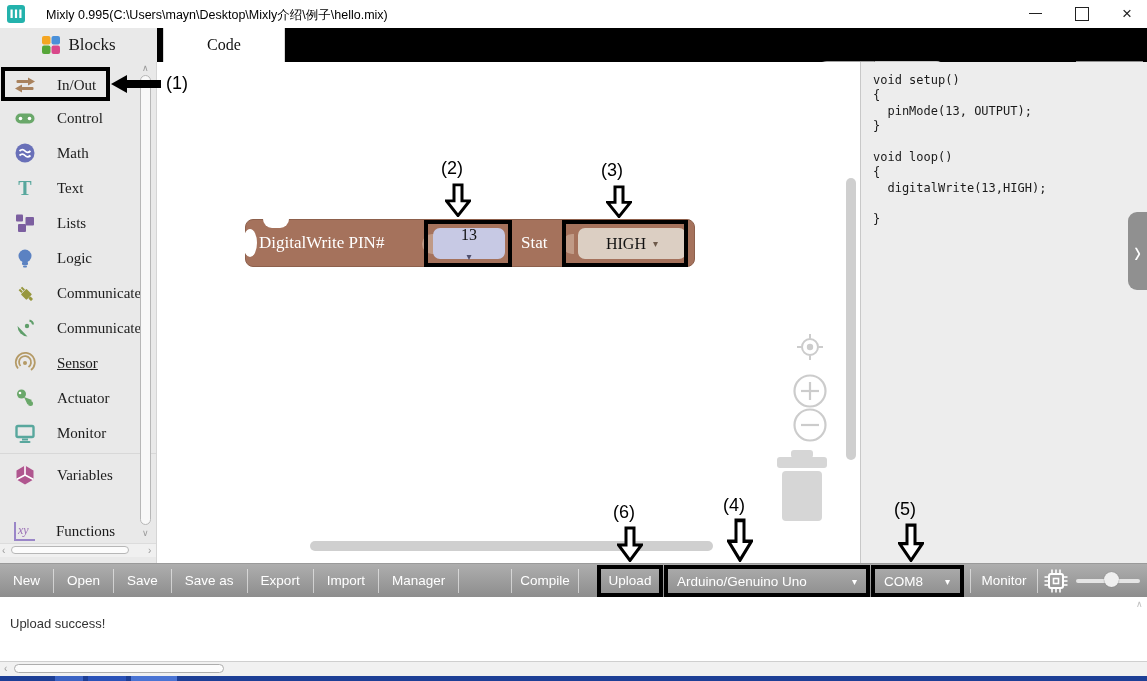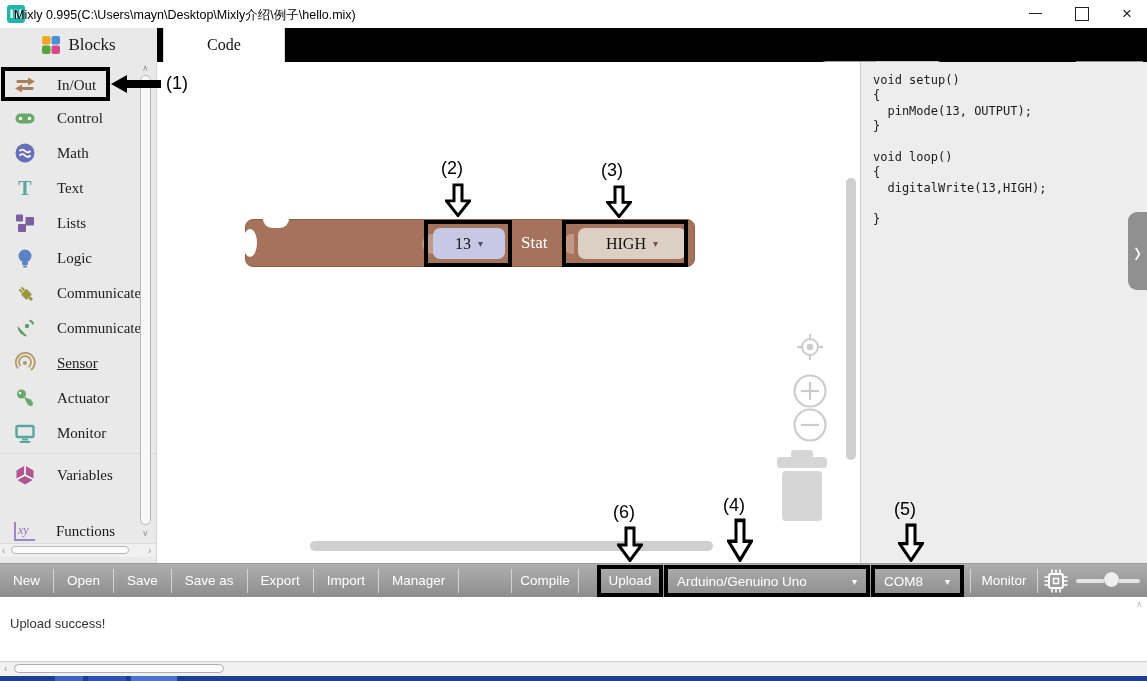--- a/index.html
+++ b/index.html
@@ -3,21 +3,21 @@
 <meta charset="utf-8">
 <style>
   html,body{margin:0;padding:0;background:#555;}
   #app{position:relative;width:1147px;height:681px;background:#fff;overflow:hidden;
        font-family:"Liberation Sans",sans-serif;margin:0 auto;}
 
   
   .titlebar{position:absolute;left:0;top:0;width:1147px;height:28px;background:#fff;
             border-bottom:1px solid #d8d8d8;}
   .app-icon{position:absolute;left:7px;top:5px;width:18px;height:18px;}
-  .win-title{position:absolute;left:14px;top:7px;font-size:12.5px;color:#000;white-space:nowrap;}
+  .win-title{position:absolute;left:46px;top:7px;font-size:12.5px;color:#000;white-space:nowrap;}
   .win-btn{position:absolute;top:0;width:40px;height:27px;display:flex;align-items:center;justify-content:center;}
   .btn-min i{display:block;width:13px;height:0;border-top:1.6px solid #222;}
   .btn-max i{display:block;width:12px;height:12px;border:1.5px solid #222;}
   .btn-close{font-size:17px;color:#222;font-weight:400;}
 
   
   .header{position:absolute;left:0;top:28px;width:1147px;height:34px;background:#000000;
           border-bottom:1px solid #e2e2e2;}
   .blocks-cell{position:absolute;left:0;top:0;width:157px;height:34px;background:#e9e9e9;
                display:flex;align-items:center;justify-content:center;gap:7px;
@@ -66,21 +66,21 @@
   .blockly-block .notch-left{position:absolute;left:-3px;top:9px;width:14px;height:28px;background:#fff;
                  border-radius:50%;}
   .blockly-block .notch-top{position:absolute;left:17px;top:-1px;width:26px;height:9px;background:#fff;
                  border-radius:0 0 12px 12px;}
   .blk-label{position:absolute;top:0;height:46px;line-height:46px;color:#fff;
              font-family:"Liberation Serif",serif;font-size:17px;white-space:nowrap;}
   .socket{position:absolute;top:14px;width:12px;height:20px;background:#c09a86;border-radius:10px 0 0 10px;}
   .dd{position:absolute;top:8px;height:31px;border-radius:7px;display:flex;align-items:center;
       justify-content:center;gap:7px;font-family:"Liberation Serif",serif;font-size:16px;color:#111;}
   .dd .arr{font-size:10px;}
-  .dd-pin{left:187px;width:72px;background:#c7c9e4;}
+  .dd-pin{left:187px;width:72px;background:#c7c9e4;flex-direction:column;}
   .dd-pin .arr{color:#50506e;}
   .dd-stat{left:316px;width:108px;background:#dccfc3;margin-left:16px;}
   .dd-stat .arr{color:#6e5a4a;}
   .zoomctl{position:absolute;}
   .cv-vscroll{position:absolute;left:689px;top:116px;width:10px;height:282px;background:#cfcfcf;border-radius:5px;}
   .cv-hscroll{position:absolute;left:153px;top:479px;width:403px;height:10px;background:#cfcfcf;border-radius:5px;}
 
   
   .codepanel{position:absolute;left:860px;top:62px;width:287px;height:501px;background:#ededed;
              border-left:1px solid #c8c8c8;box-sizing:border-box;}
@@ -303,20 +303,21 @@
       <div class="sb-hthumb"></div>
       <span class="scroll-arrow" style="left:148px;">›</span>
     </div>
   </div>
 
   <div class="canvas">
 
     <div class="blockly-block">
       <div class="notch-left"></div>
       <div class="notch-top"></div>
+      <div class="blk-label" style="left:13px;">DigitalWrite PIN#</div>
       <div class="socket" style="left:176px;"></div>
       <div class="dd dd-pin">
         <span>13</span>
         <span class="arr">▾</span>
       </div>
       <div class="blk-label" style="left:275px;">Stat</div>
       <div class="socket" style="left:316px;"></div>
       <div class="dd dd-stat">
         <span>HIGH</span>
         <span class="arr">▾</span>

